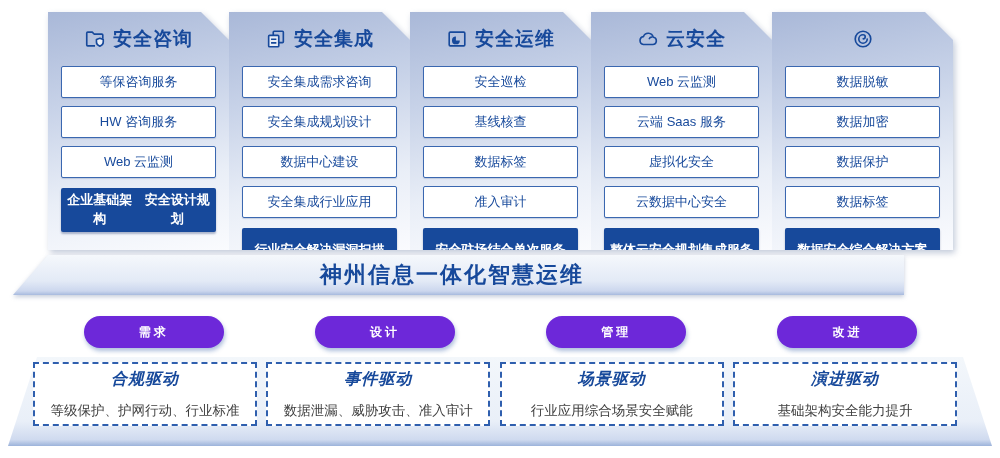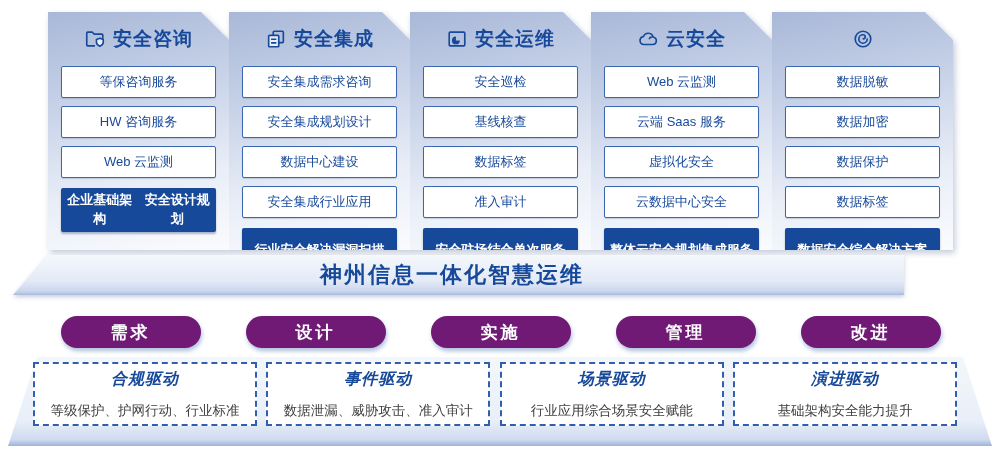--- a/index.html
+++ b/index.html
@@ -30,22 +30,22 @@
                filter:drop-shadow(0 2px 2px rgba(95,115,155,.35));}
   .banner{width:100%;height:100%;
           clip-path:polygon(48px 0,952px 0,987px 100%,13px 100%);
           background:linear-gradient(180deg,#f5f8fc 0%,#e3eaf6 65%,#ccd7ee 90%,#a7bade 100%);
           display:flex;align-items:center;justify-content:center;}
   .banner-title{font-size:22px;font-weight:bold;color:#17499b;letter-spacing:2px;}
 
   
   .pills-row{position:absolute;left:48px;top:316px;width:905px;display:flex;gap:20px;}
   .pill-slot{flex:1;display:flex;justify-content:center;}
-  .pill{width:140px;height:32px;background:#701a75;border-radius:16px;color:#fff;
-        font-size:17px;font-weight:bold;letter-spacing:3px;
+  .pill{width:140px;height:32px;background:#6d28d9;border-radius:16px;color:#fff;
+        font-size:12px;font-weight:bold;letter-spacing:3px;
         display:flex;align-items:center;justify-content:center;
         box-shadow:1px 3px 4px rgba(23,73,155,.35);}
 
   
   .platform{position:absolute;left:0;top:357px;width:1000px;height:89px;
             clip-path:polygon(37px 0,963px 0,992px 100%,8px 100%);
             background:linear-gradient(180deg,#f3f7fb 0%,#e9eff8 72%,#cfdaef 93%,#9cb3da 100%);}
   .drivers-row{position:absolute;left:33px;top:362px;width:924px;display:flex;
                justify-content:space-between;}
   .driver{width:224px;height:64px;box-sizing:border-box;background:#fff;
@@ -170,23 +170,20 @@
   </div>
 
   <div class="pills-row">
     <div class="pill-slot">
       <div class="pill">需求</div>
     </div>
     <div class="pill-slot">
       <div class="pill">设计</div>
     </div>
     <div class="pill-slot">
-      <div class="pill">实施</div>
-    </div>
-    <div class="pill-slot">
       <div class="pill">管理</div>
     </div>
     <div class="pill-slot">
       <div class="pill">改进</div>
     </div>
   </div>
 
   <div class="platform"></div>
 
   <div class="drivers-row">

